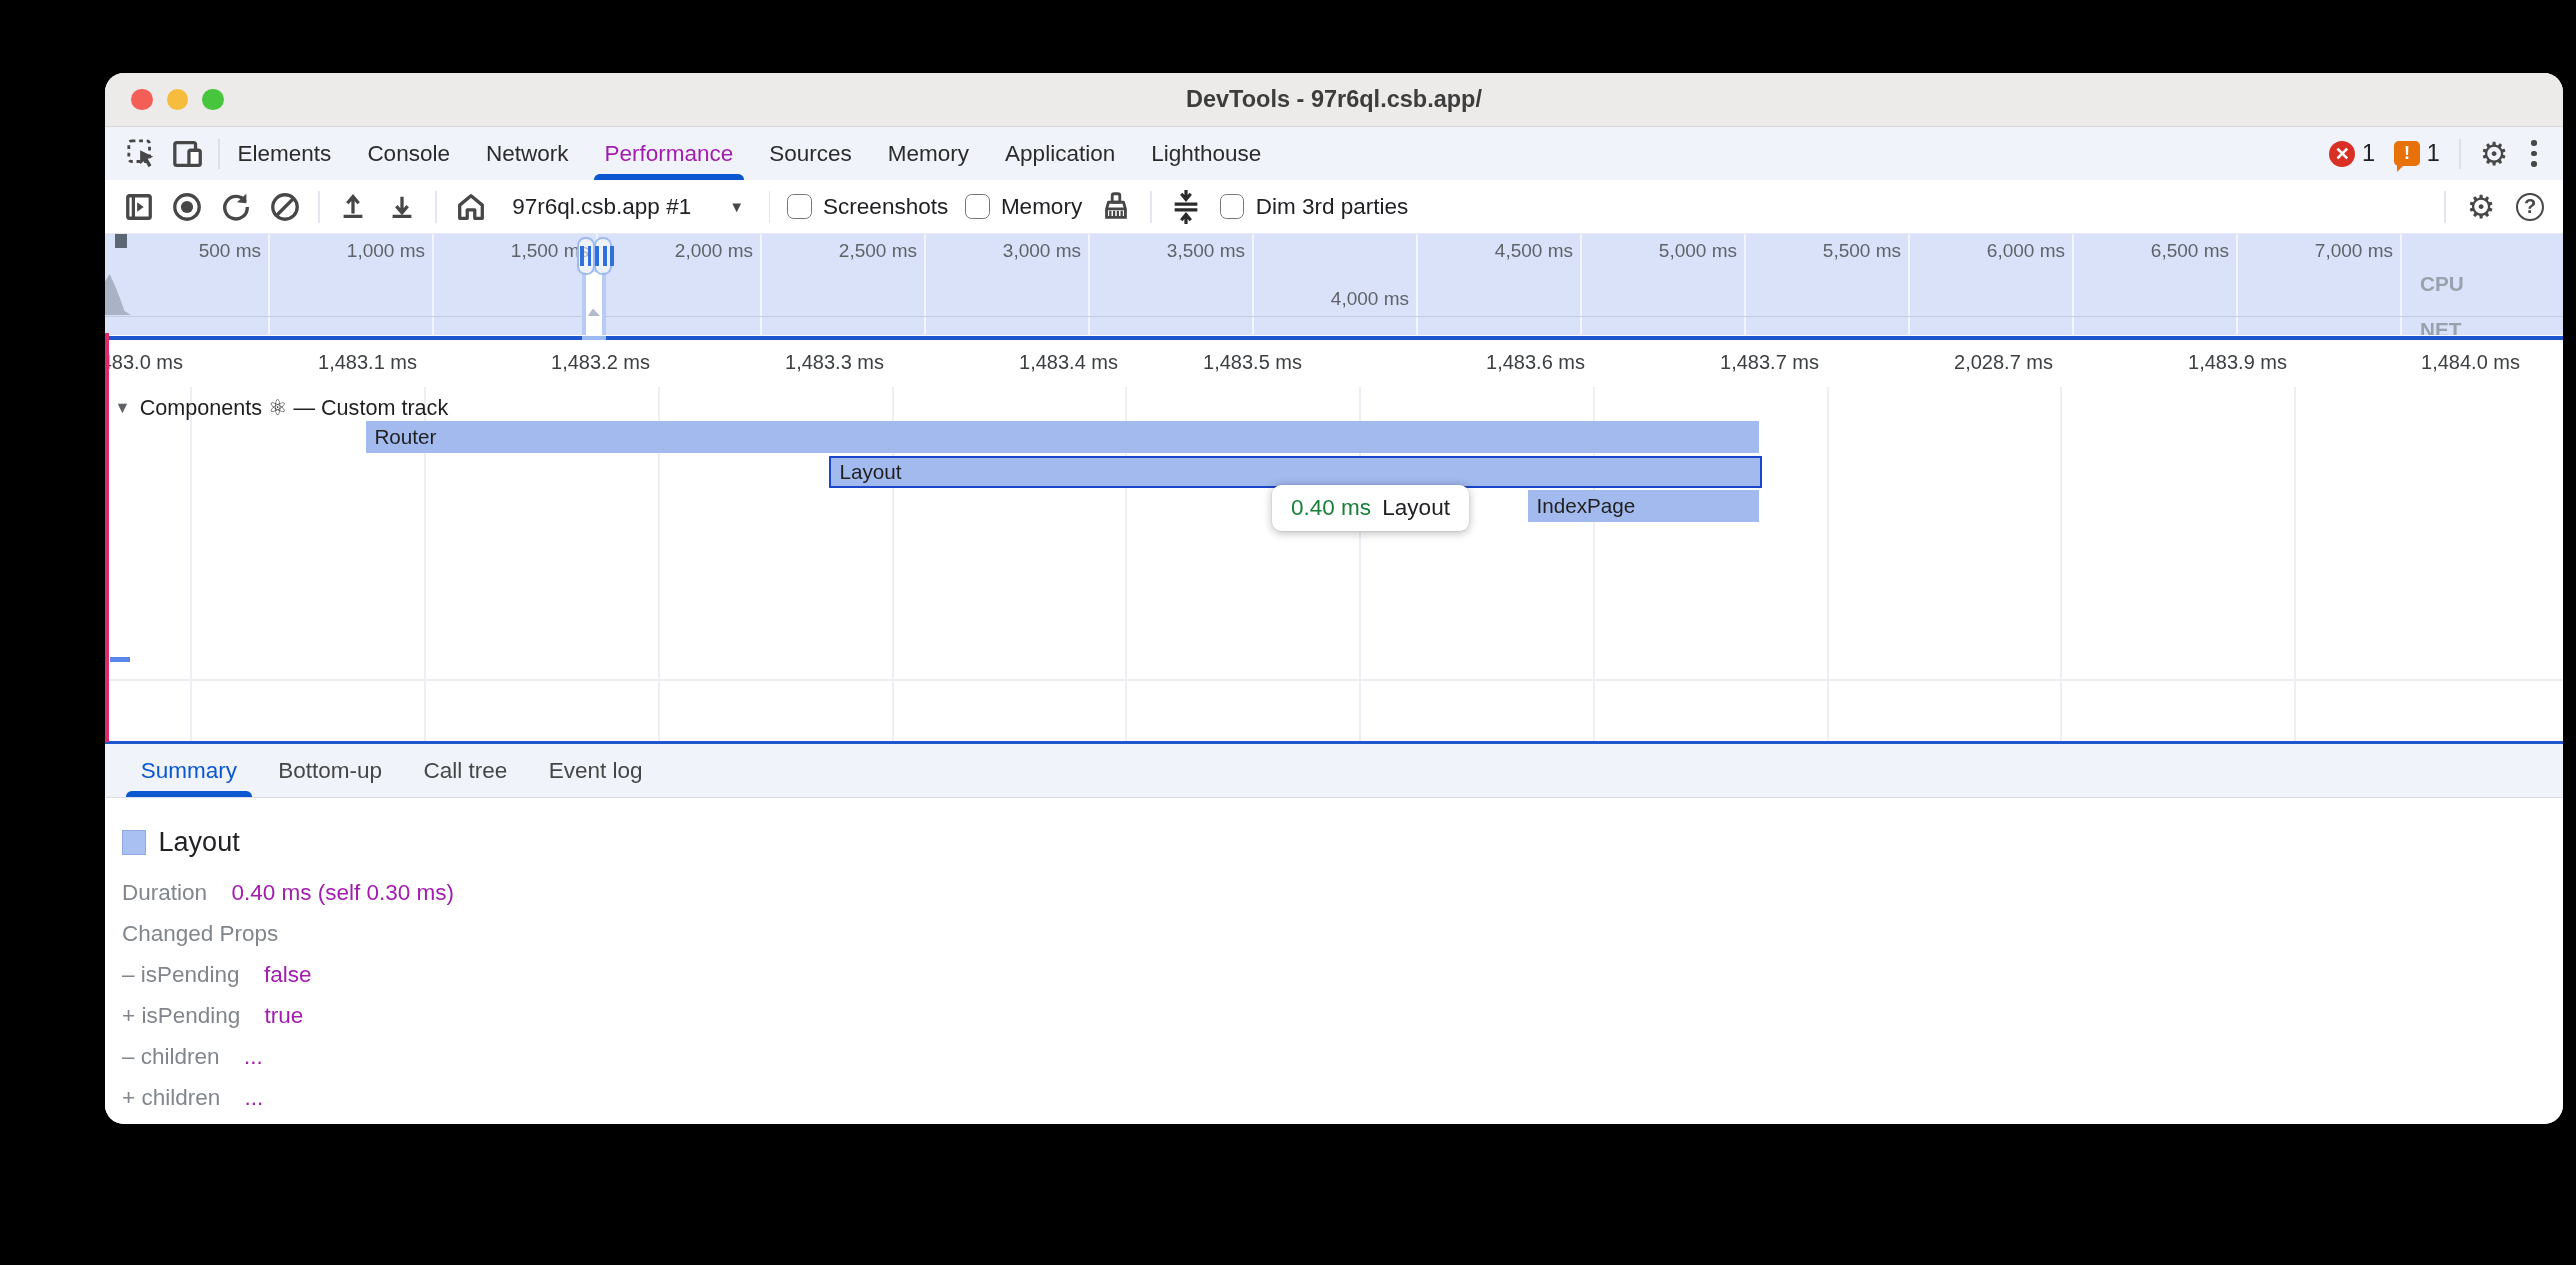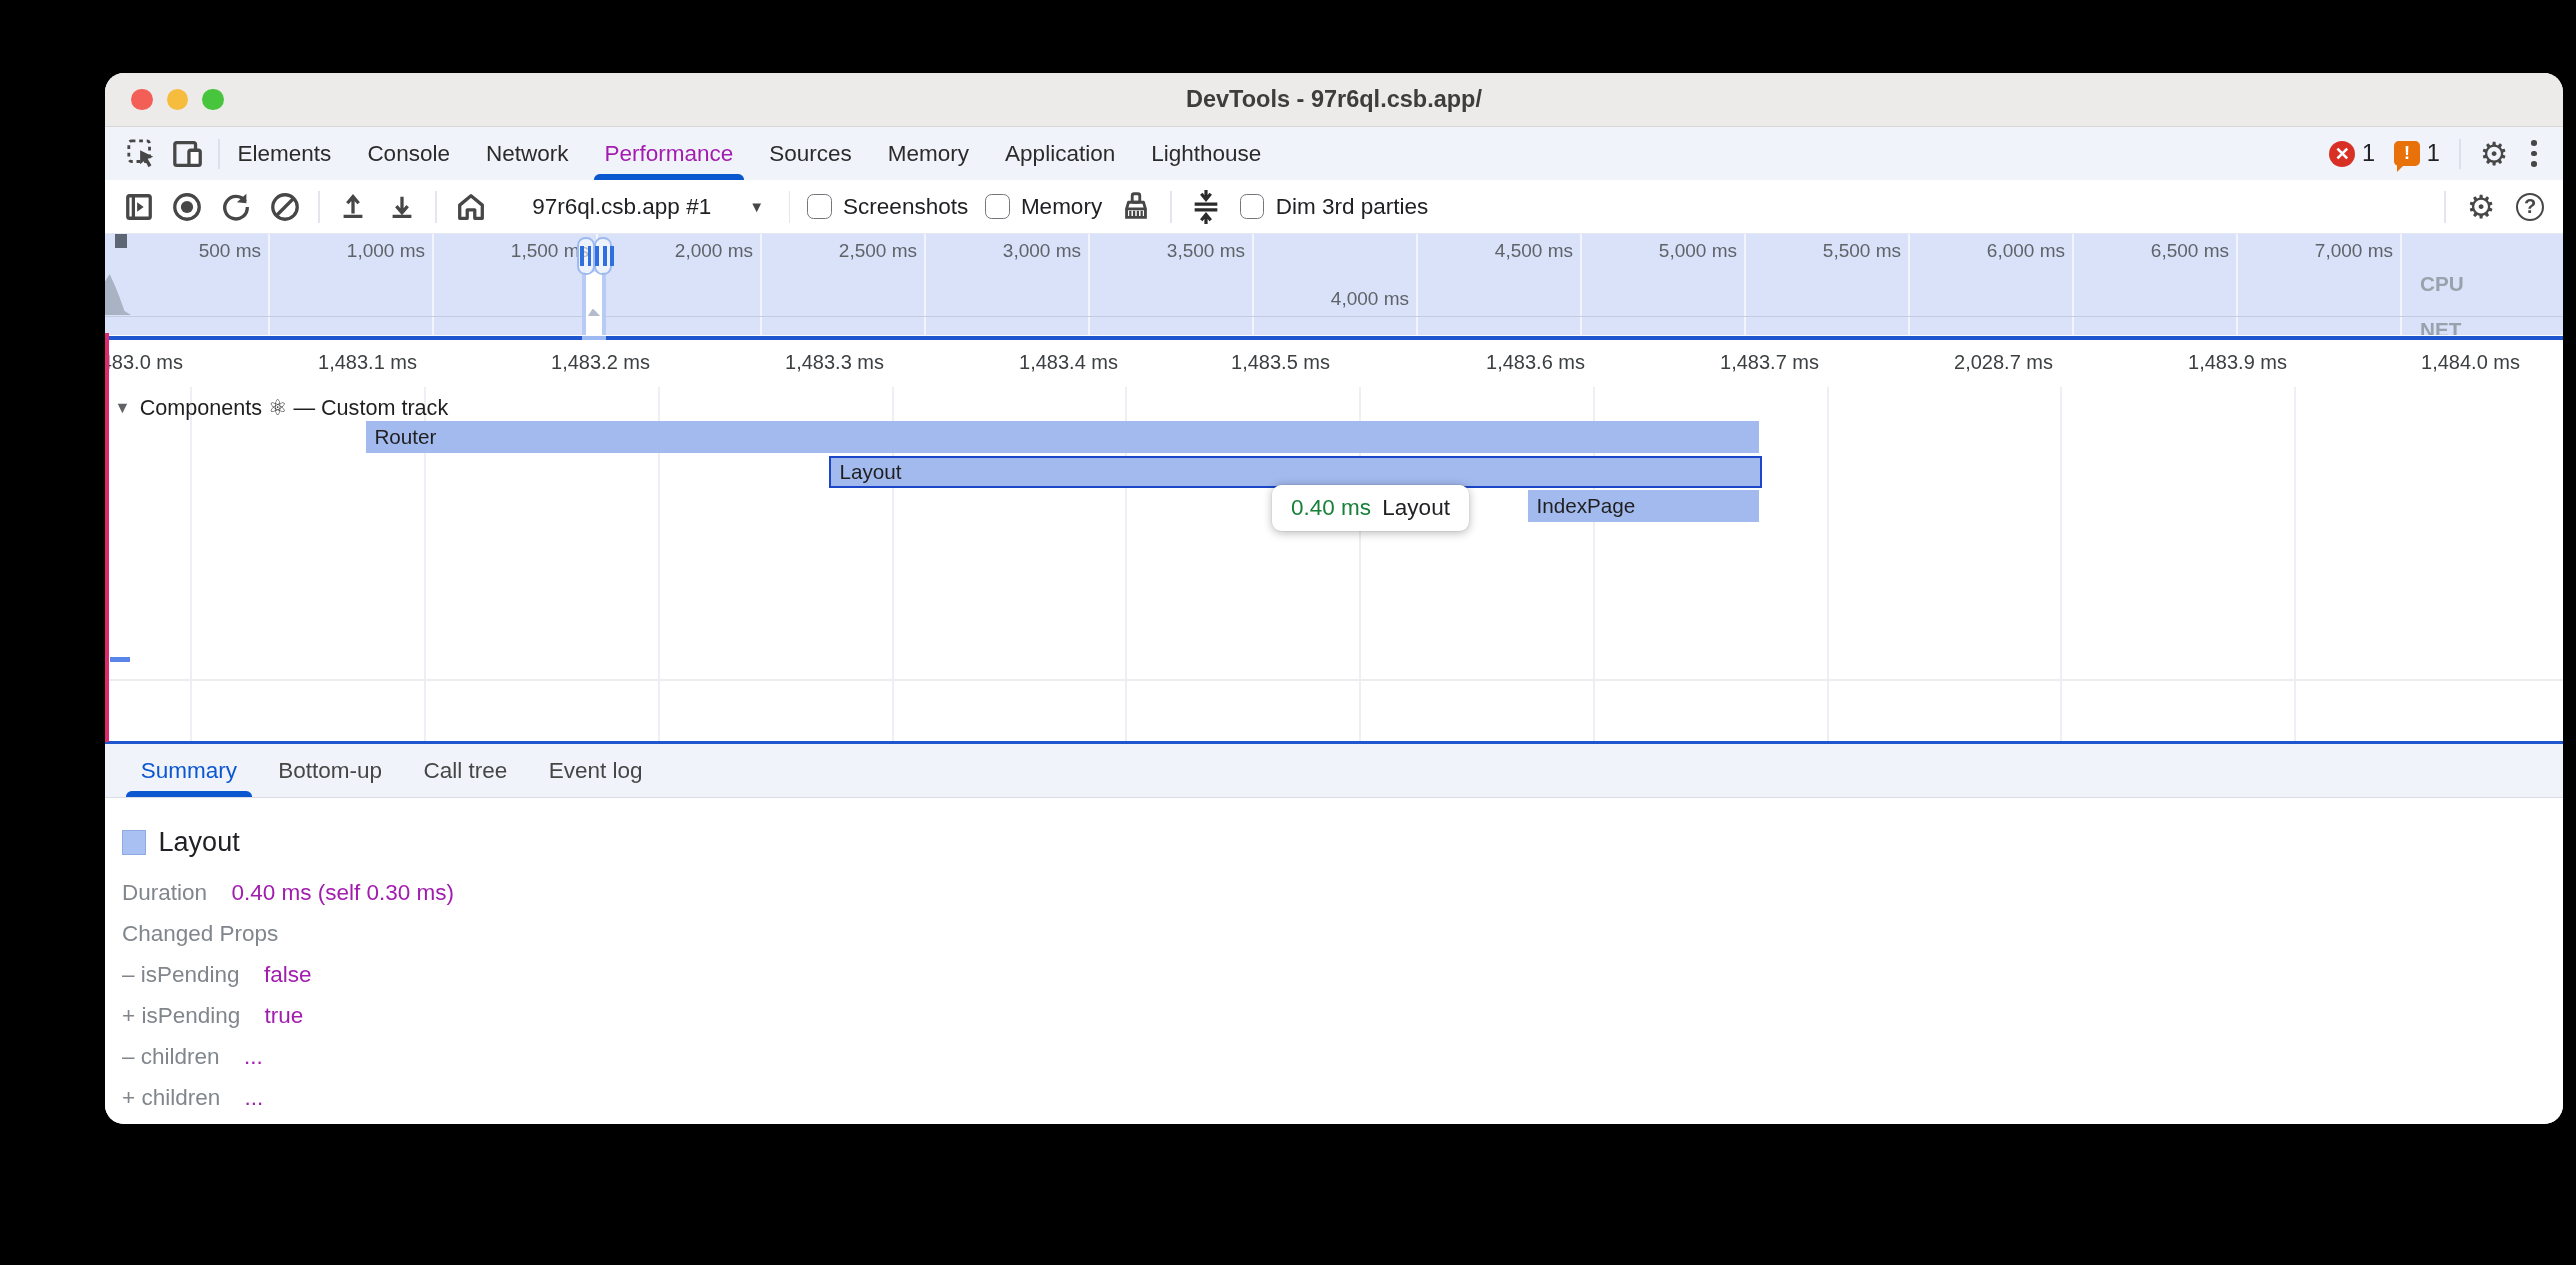--- a/index.html
+++ b/index.html
@@ -38,21 +38,21 @@
   .icon-btn { color:#474747; display:flex; align-items:center; justify-content:center; }
   .gear-glyph { font-size:32px; line-height:1; color:#474747; }
   .kebab { display:flex; flex-direction:column; gap:4.7px; padding:3.8px; }
   .kebab i { width:5.6px; height:5.6px; border-radius:50%; background:#474747; }
 
   
   .toolbar { position:absolute; left:0; top:107px; width:100%; height:54px; background:#fff;
              border-bottom:0.9px solid #e7e9f1; display:flex; align-items:center; gap:17px; padding:0 19px; }
   .toolbar svg { display:block; }
   .t-div { width:1.9px; height:32px; background:#e3e6ef; }
-  .target-select { display:flex; align-items:center; gap:38px; font-size:22.5px; color:#202124; padding:0 7.5px;margin-left:20px; }
+  .target-select { display:flex; align-items:center; gap:38px; font-size:22.5px; color:#202124; padding:0 7.5px; }
   .caret { font-size:15px; color:#474747; }
   .chk { display:flex; align-items:center; gap:11.3px; font-size:22.5px; color:#202124; }
   .chk .box { width:24.4px; height:24.4px; border:1.9px solid #73767b; border-radius:6.6px; background:#fff; }
   .help-circle { width:28px; height:28px; border-radius:50%; border:2.8px solid #474747; color:#474747;
                  font-size:20px; font-weight:bold; display:flex; align-items:center; justify-content:center; }
 
   
   .overview { position:absolute; left:0; top:161px; width:100%; height:101px; background:#d9e2f9; overflow:hidden; }
   .ov-grid { position:absolute; top:0; bottom:0; width:1.9px; background:rgba(255,255,255,.65); }
   .ov-label { position:absolute; top:5.6px; transform:translateX(-100%); font-size:19px; color:#5f6368; white-space:nowrap; }
@@ -314,21 +314,21 @@
     </div>
     <div class="range-line"></div>
     <div class="range-notch"></div>
 
     <div class="ruler" id="ruler">
         <span class="ruler-label" style="left: 78px;">1,483.0 ms</span>
         <span class="ruler-label" style="left: 312px;">1,483.1 ms</span>
         <span class="ruler-label" style="left: 545px;">1,483.2 ms</span>
         <span class="ruler-label" style="left: 779px;">1,483.3 ms</span>
         <span class="ruler-label" style="left: 1013px;">1,483.4 ms</span>
-        <span class="ruler-label" style="left: 1225px;">1,483.5 ms</span>
+        <span class="ruler-label" style="left: 1197px;">1,483.5 ms</span>
         <span class="ruler-label" style="left: 1480px;">1,483.6 ms</span>
         <span class="ruler-label" style="left: 1714px;">1,483.7 ms</span>
         <span class="ruler-label" style="left: 1948px;">2,028.7 ms</span>
         <span class="ruler-label" style="left: 2182px;">1,483.9 ms</span>
         <span class="ruler-label" style="left: 2415px;">1,484.0 ms</span>
       </div>
 
     <div class="flame">
       <div id="flame-grid">
           <div class="v-grid" style="left: 85px;"></div>

